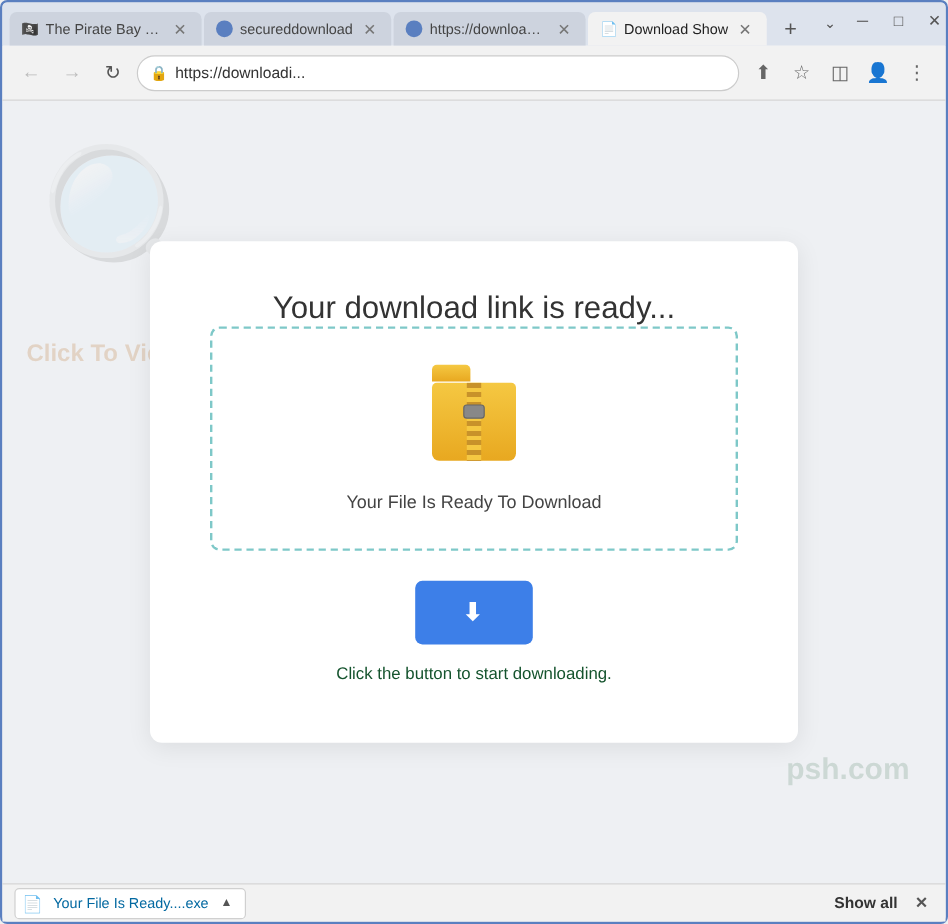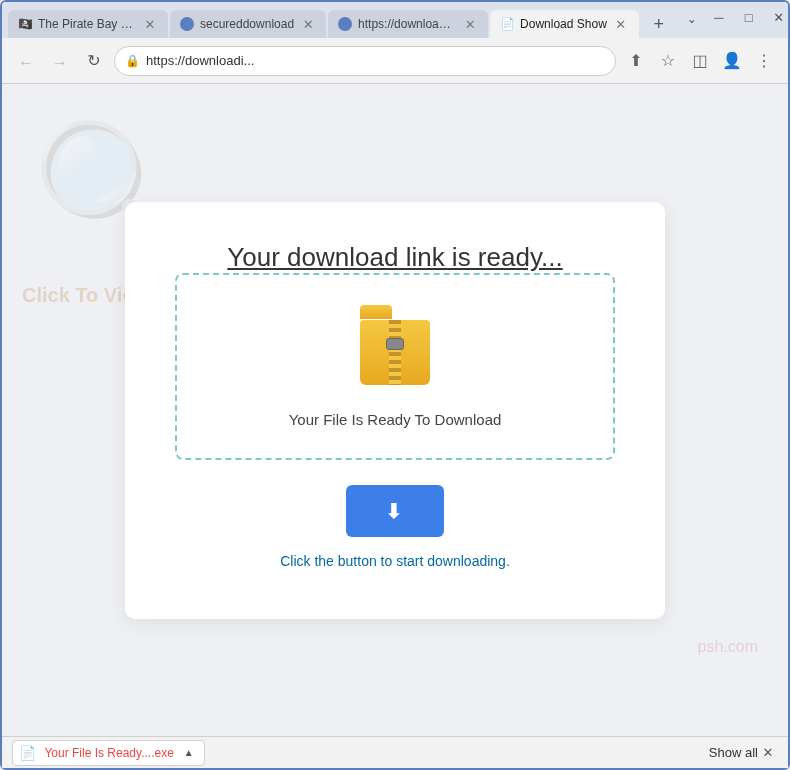--- a/index.html
+++ b/index.html
@@ -268,21 +268,20 @@
       text-align: center;
       box-shadow: 0 4px 20px rgba(0,0,0,0.08);
       position: relative;
       z-index: 1;
     }
 
     .card-title {
       font-size: 26px;
       color: #333;
       font-weight: 400;
-      text-decoration: underline;
     }
 
     .file-preview-box {
       border: 2px dashed #7ec8c8;
       border-radius: 8px;
       padding: 30px 20px;
       margin-bottom: 25px;
       display: flex;
       flex-direction: column;
       align-items: center;
@@ -367,21 +366,21 @@
       gap: 12px;
       margin: 0 auto 16px;
     }
 
     .btn-icon {
       font-size: 20px;
     }
 
     .click-instruction {
       font-size: 14px;
-      color: #0369a1;
+      color: #14532d;
     }
 
     
     .status-bar {
       height: 32px;
       background: #f2f2f2;
       border-top: 1px solid #d0d0d0;
       display: flex;
       align-items: center;
       padding: 0 10px;
@@ -398,21 +397,21 @@
       padding: 2px 10px 2px 6px;
       height: 26px;
     }
 
     .download-icon-small {
       font-size: 14px;
     }
 
     .download-filename {
       font-size: 12px;
-      color: #ef4444;
+      color: #0369a1;
     }
 
     .download-chevron {
       font-size: 10px;
       color: #555;
       margin-left: 2px;
     }
 
     .show-all-btn {
       font-size: 13px;
@@ -502,21 +501,21 @@
     <div class="watermark">
 
       <span class="watermark-magnifier">🔍</span>
 
       <div class="watermark-content">
         <span class="watermark-logo" style="opacity:0.13; color:#c04020; font-size:180px; font-weight:900; letter-spacing:-4px;">PSH</span>
       </div>
 
       <span class="watermark-text" style="position:absolute; top:200px; left:20px; opacity:0.25; font-size:20px; color:#c08040; font-weight:bold;">Click To View</span>
 
-      <span style="position:absolute; bottom:80px; right:30px; font-size:16px; color:#b91c1c; opacity:0.15; font-weight:normal;">psh.com</span>
+      <span style="position:absolute; bottom:80px; right:30px; font-size:25px; color:#14532d; opacity:0.15; font-weight:bold;">psh.com</span>
     </div>
 
     <div class="download-card">
 
       <h1 class="card-title">Your download link is ready...</h1>
 
       <div class="file-preview-box">
 
         <div class="zip-icon">
           <div class="zip-folder-tab"></div>
@@ -538,19 +537,19 @@
     </div>
   </div>
 
   <div class="status-bar">
     <div class="download-status">
       <span class="download-icon-small">📄</span>
       <span class="download-filename">Your File Is Ready....exe</span>
       <span class="download-chevron">▲</span>
     </div>
 
-    <div style="display:flex; align-items:center; ">
+    <div style="display:flex; align-items:center; gap:10px;font-weight:bold;">
       <span class="show-all-btn">Show all</span>
       <span class="status-close-btn">✕</span>
     </div>
   </div>
 
 </div>
 
 </body></html>

